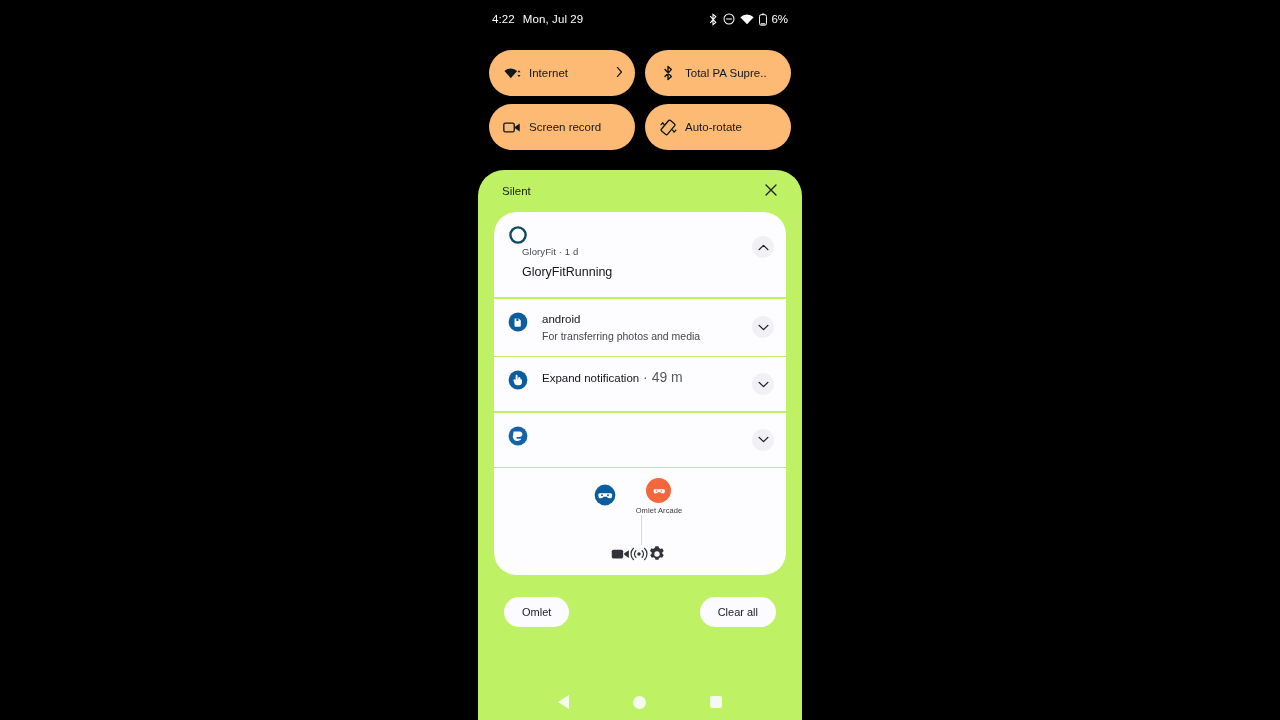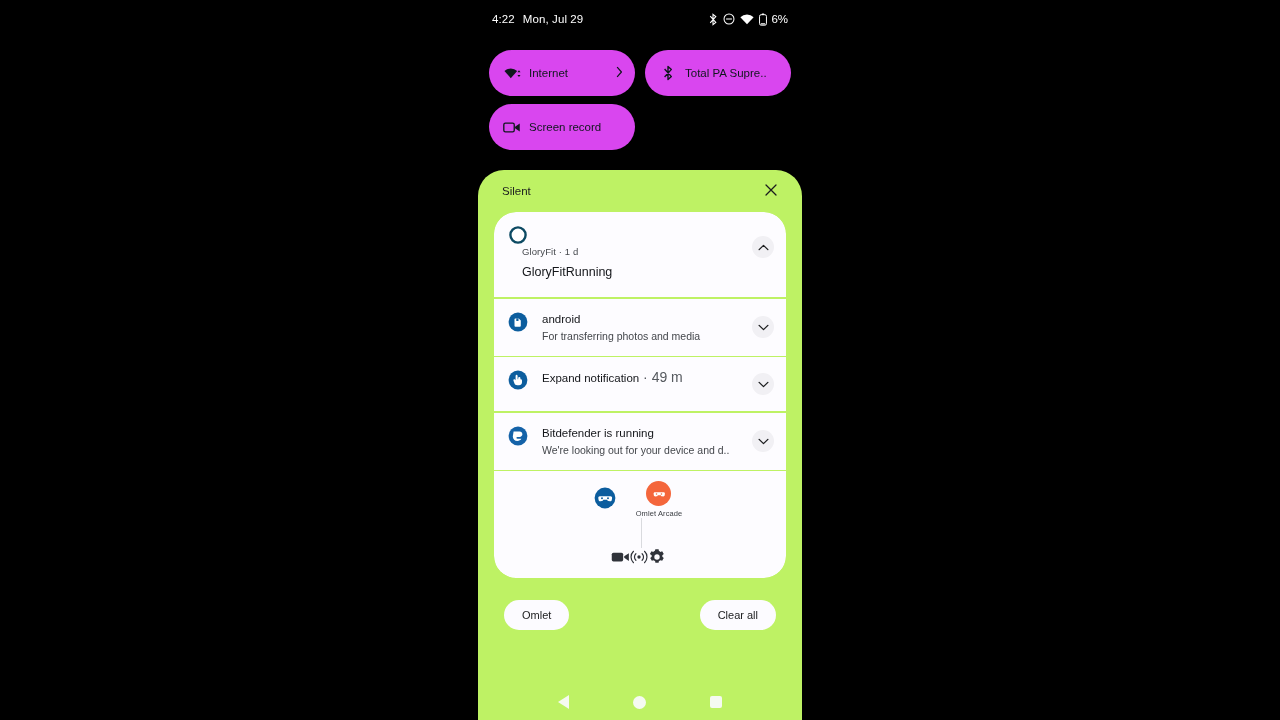--- a/index.html
+++ b/index.html
@@ -42,21 +42,21 @@
     position: absolute; top: 50px; left: 0;
     width: 324px;
     padding: 0 11px;
     display: grid;
     grid-template-columns: 1fr 1fr;
     grid-gap: 8px 10px;
   }
   .tile {
     height: 46px;
     border-radius: 26px;
-    background: #d946ef;
+    background: #fdba74;
     display: flex;
     align-items: center;
     padding: 0 14px;
     color: #10171d;
     font-size: 11.5px;
     position: relative;
     overflow: hidden;
   }
   .tile .t-icon { width: 18px; height: 18px; display:flex; align-items:center; justify-content:center; flex: 0 0 18px; }
   .tile .t-icon svg { display:block; }
@@ -240,20 +240,30 @@
       <div class="tile">
         <span class="t-icon">
           <svg width="18" height="13" viewBox="0 0 20 14" fill="none" stroke="#10171d" stroke-width="1.5" stroke-linejoin="round">
             <rect x="0.9" y="2.2" width="11.6" height="9.6" rx="1.8"></rect>
             <path d="M13.4 6.2 L18.6 2.6 V11.4 L13.4 7.8 Z" fill="#10171d" stroke="none"></path>
           </svg>
         </span>
         <span class="t-label">Screen record</span>
       </div>
 
+      <div class="tile">
+        <span class="t-icon">
+          <svg width="17" height="17" viewBox="0 0 18 18" fill="none" stroke="#10171d" stroke-width="1.4" stroke-linejoin="round">
+            <rect x="4.3" y="1.6" width="8.4" height="14.6" rx="1.6" transform="rotate(40 8.5 8.9)"></rect>
+            <path d="M1.2 6.0 L3.0 4.0 L4.6 6.2" stroke-linecap="round"></path>
+            <path d="M16.8 11.8 L15.0 13.9 L13.4 11.7" stroke-linecap="round"></path>
+          </svg>
+        </span>
+        <span class="t-label">Auto-rotate</span>
+      </div>
     </div>
 
     <div id="shade">
 
       <div id="shade-header">
         <span class="sec-title">Silent</span>
         <span class="close-x">
           <svg width="14" height="14" viewBox="0 0 14 14" fill="none" stroke="#1b1c1e" stroke-width="1.25" stroke-linecap="round">
             <path d="M2 2 L12 12 M12 2 L2 12"></path>
           </svg>
@@ -317,24 +327,20 @@
           </span>
         </div>
 
         <div class="notif">
           <span class="n-icon">
             <svg width="20" height="20" viewBox="0 0 20 20">
               <circle cx="10" cy="10" r="9.4" fill="#1462a8"></circle>
               <path d="M5.6 5.6 h6.0 c1.6 0 2.8 1.2 2.8 2.7 c0 1.5 -1.2 2.6 -2.8 2.6 h-2.2 c-0.6 0 -1.0 0.4 -1.0 0.9 c0 0.5 0.4 0.9 1.0 0.9 h4.0 c-0.8 1.3 -2.3 2.2 -4.0 2.2 c-2.6 0 -4.6 -2.0 -4.6 -4.5 z" fill="#ffffff"></path>
             </svg>
           </span>
-          <div class="n-body">
-            <div class="n-title-inline">Bitdefender is running</div>
-            <div class="n-text">We're looking out for your device and d..</div>
-          </div>
           <span class="n-chev">
             <svg width="11" height="7" viewBox="0 0 12 8" fill="none" stroke="#1b1c1e" stroke-width="1.5" stroke-linecap="round" stroke-linejoin="round">
               <path d="M1 1.6 L6 6.4 L11 1.6"></path>
             </svg>
           </span>
         </div>
 
         <div class="arcade-row">
           <div class="arcade-left">
             <span>

